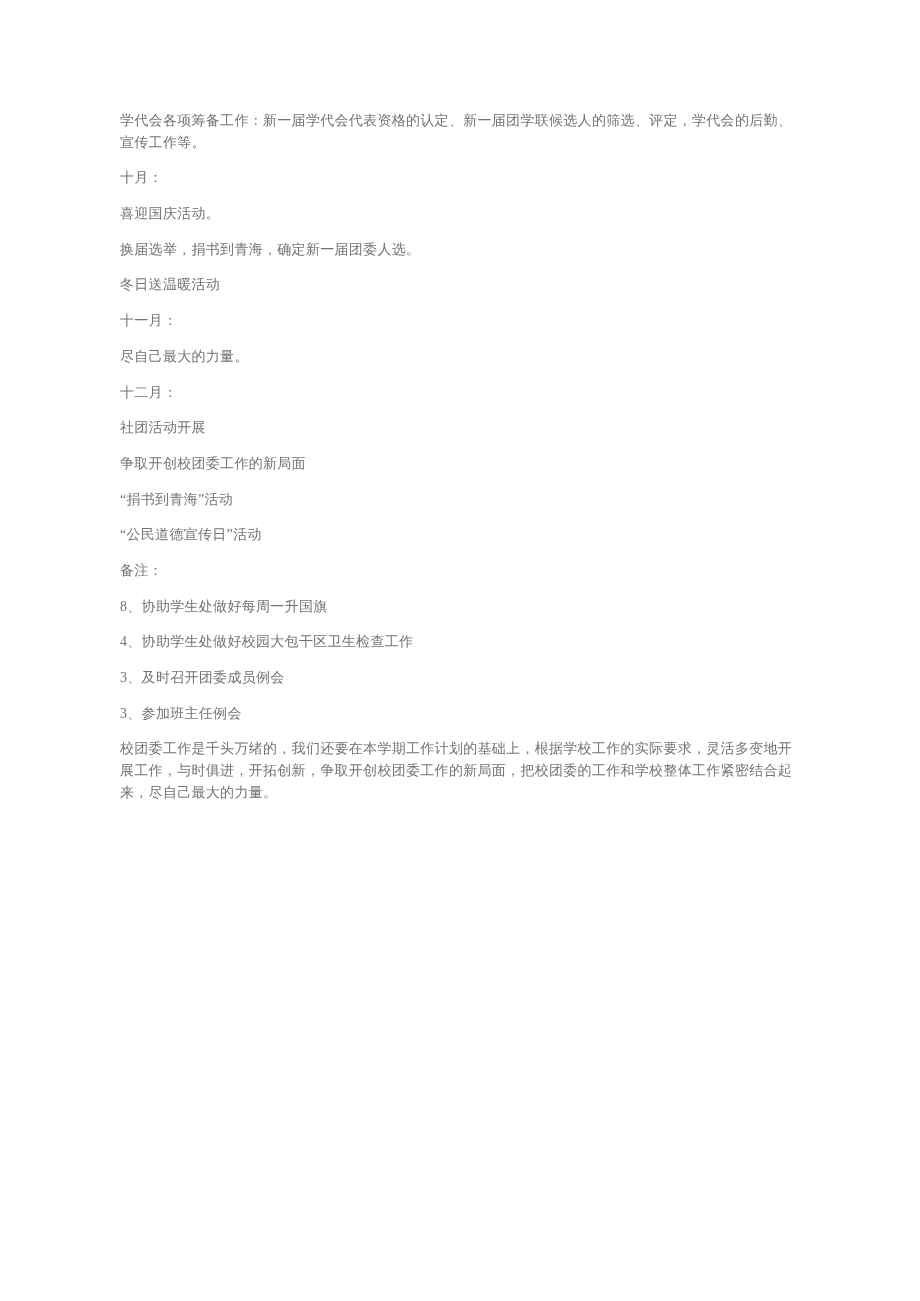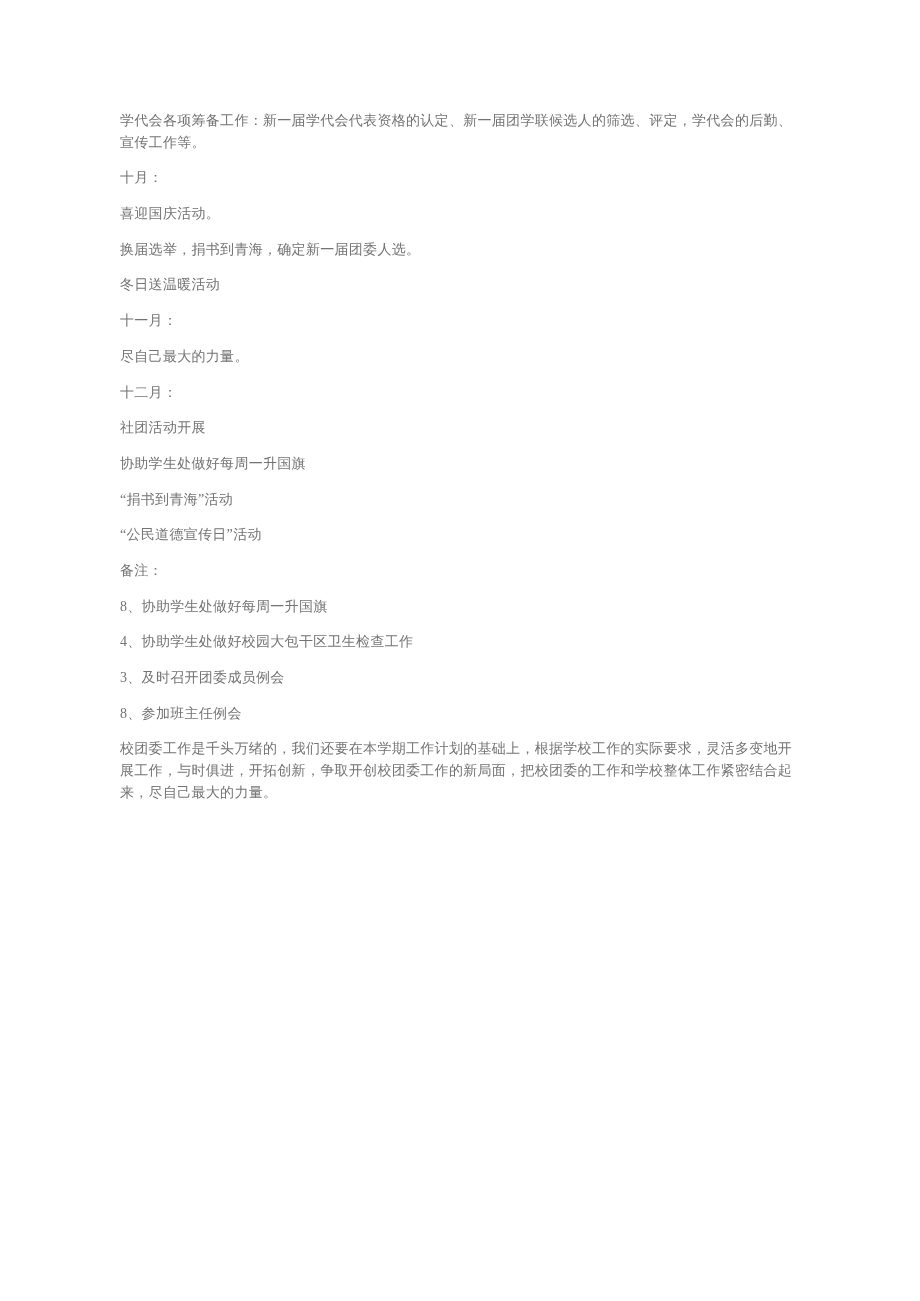--- a/index.html
+++ b/index.html
@@ -26,21 +26,21 @@
 
 <div class="paragraph">学代会各项筹备工作：新一届学代会代表资格的认定、新一届团学联候选人的筛选、评定，学代会的后勤、宣传工作等。</div>
 <div class="paragraph">十月：</div>
 <div class="paragraph">喜迎国庆活动。</div>
 <div class="paragraph">换届选举，捐书到青海，确定新一届团委人选。</div>
 <div class="paragraph">冬日送温暖活动</div>
 <div class="paragraph">十一月：</div>
 <div class="paragraph">尽自己最大的力量。</div>
 <div class="paragraph">十二月：</div>
 <div class="paragraph">社团活动开展</div>
-<div class="paragraph">协助学生处做好每周一升国旗</div>
+<div class="paragraph">争取开创校团委工作的新局面</div>
 <div class="paragraph">“捐书到青海”活动</div>
 <div class="paragraph">“公民道德宣传日”活动</div>
 <div class="paragraph">备注：</div>
 <div class="paragraph">8、协助学生处做好每周一升国旗</div>
 <div class="paragraph">4、协助学生处做好校园大包干区卫生检查工作</div>
 <div class="paragraph">3、及时召开团委成员例会</div>
-<div class="paragraph">8、参加班主任例会</div>
+<div class="paragraph">3、参加班主任例会</div>
 <div class="paragraph">校团委工作是千头万绪的，我们还要在本学期工作计划的基础上，根据学校工作的实际要求，灵活多变地开展工作，与时俱进，开拓创新，争取开创校团委工作的新局面，把校团委的工作和学校整体工作紧密结合起来，尽自己最大的力量。</div>
 
 </body></html>

